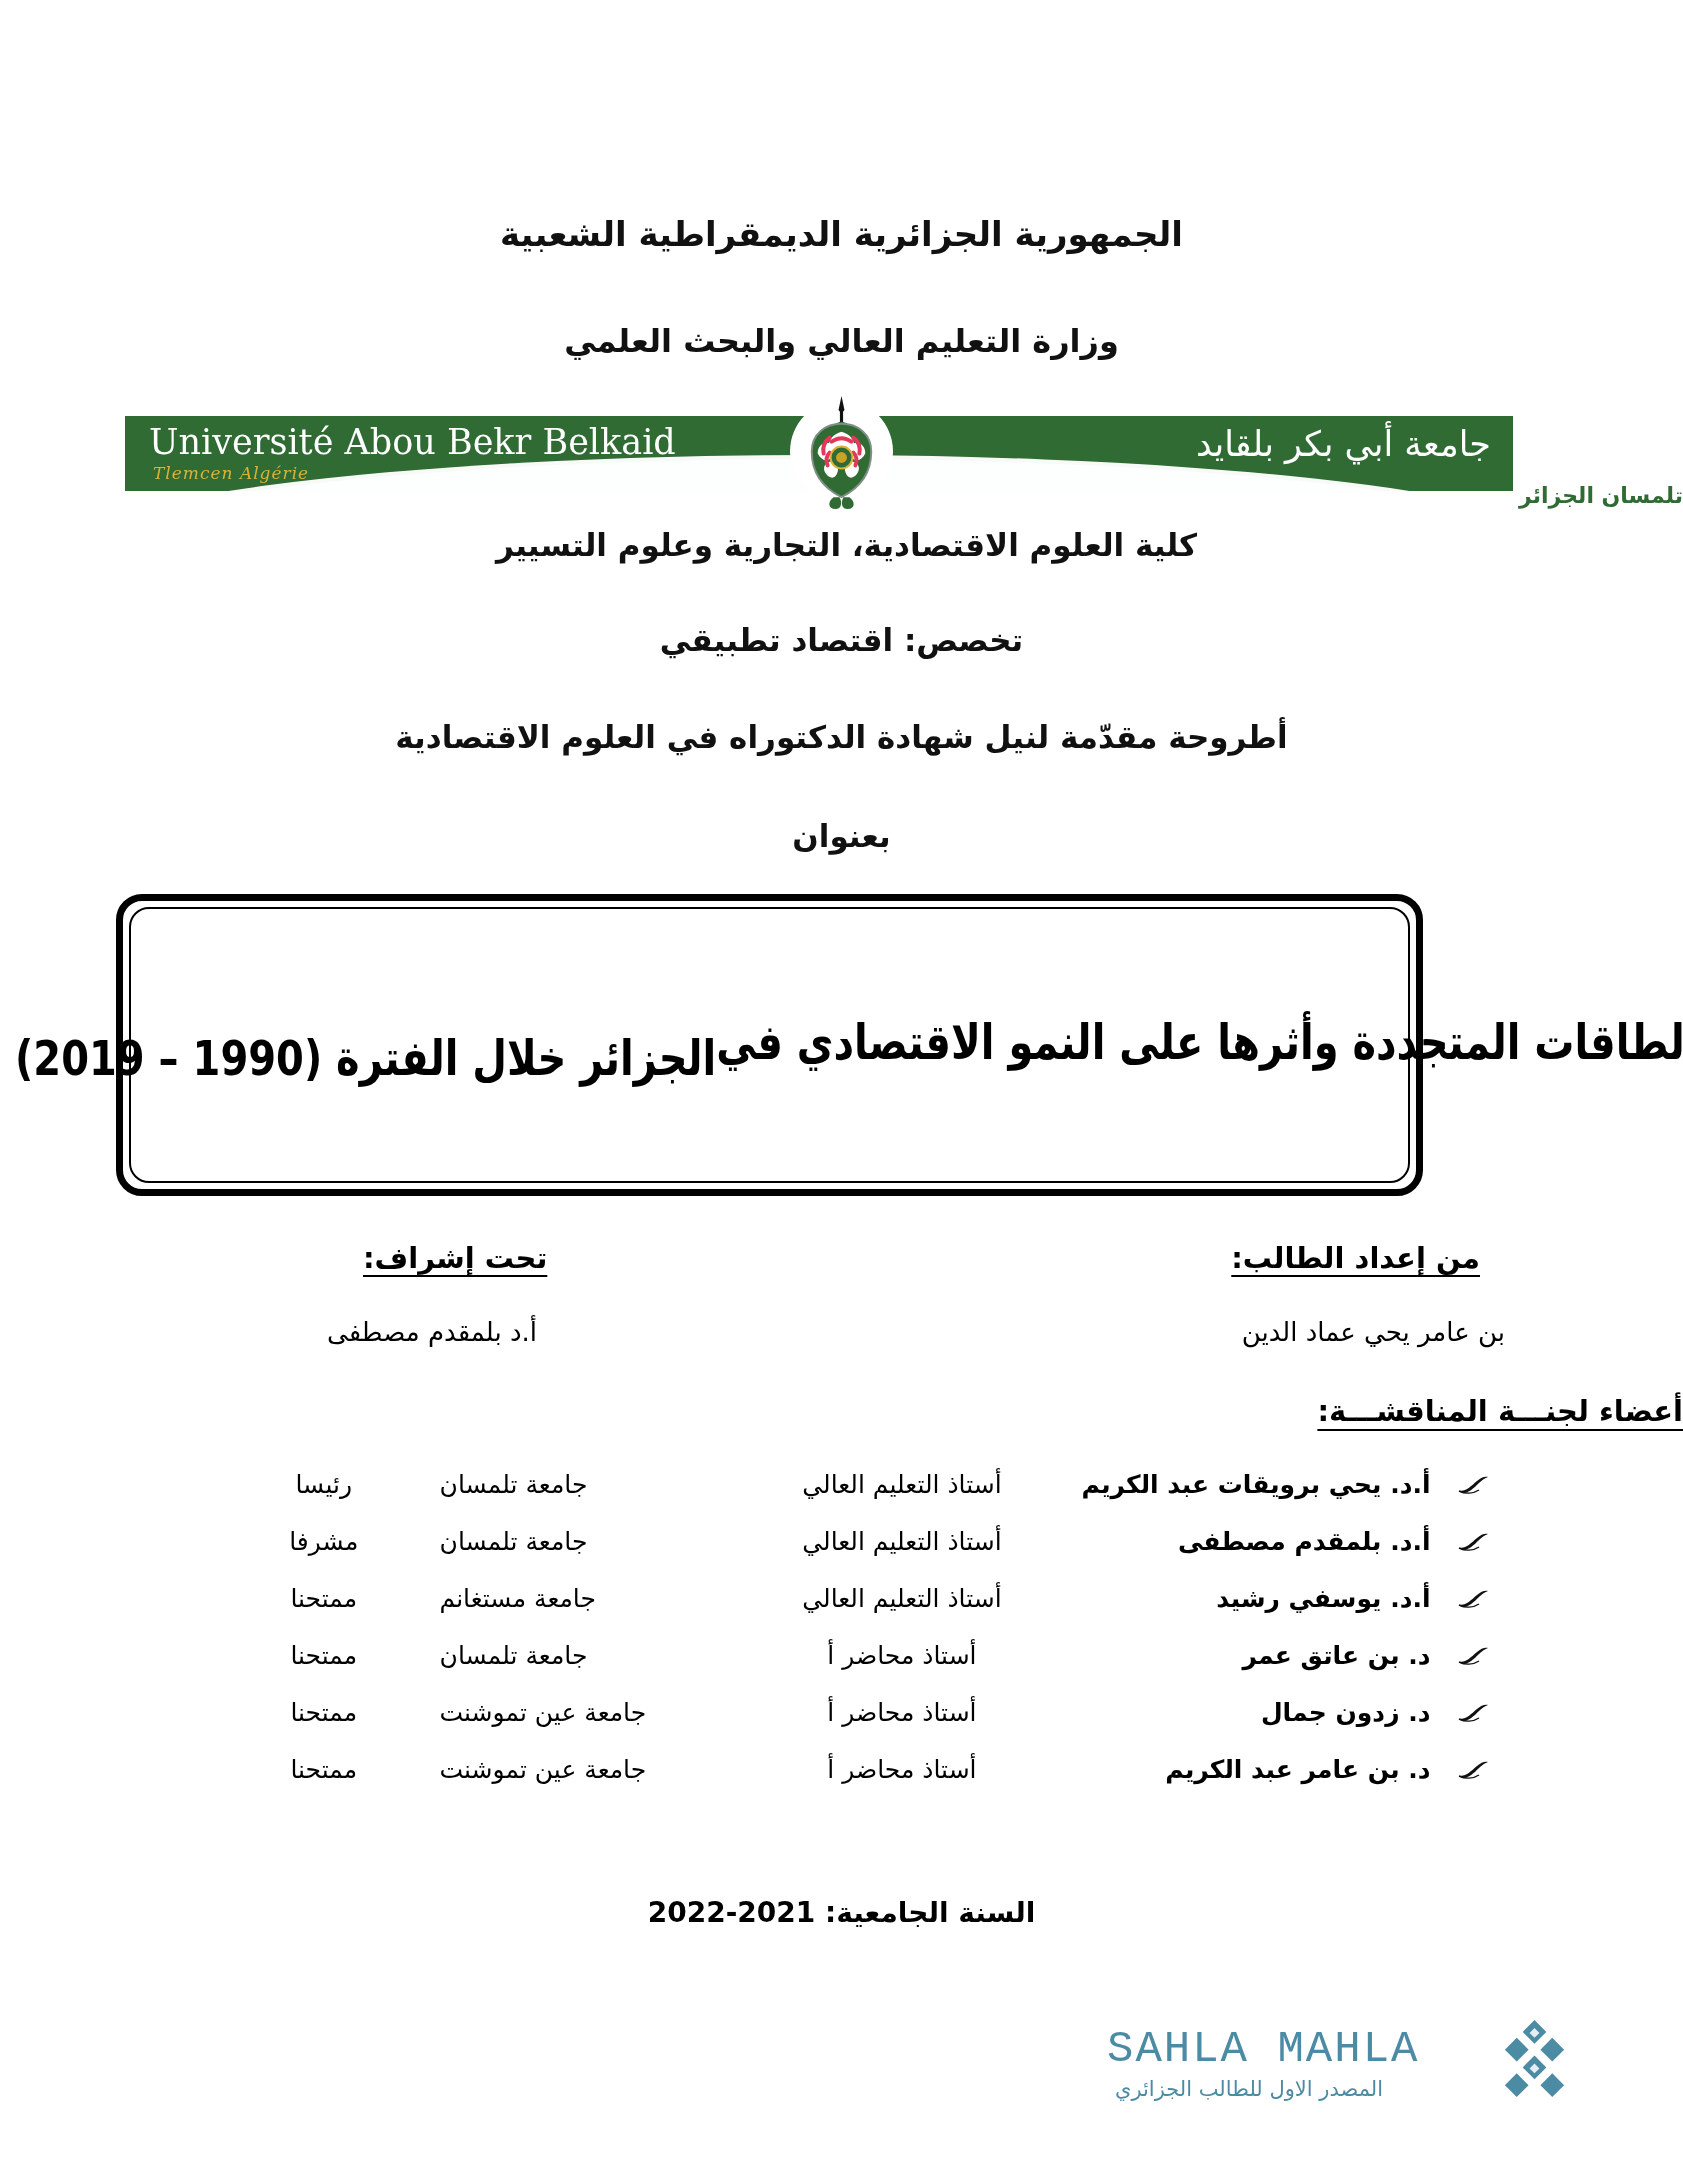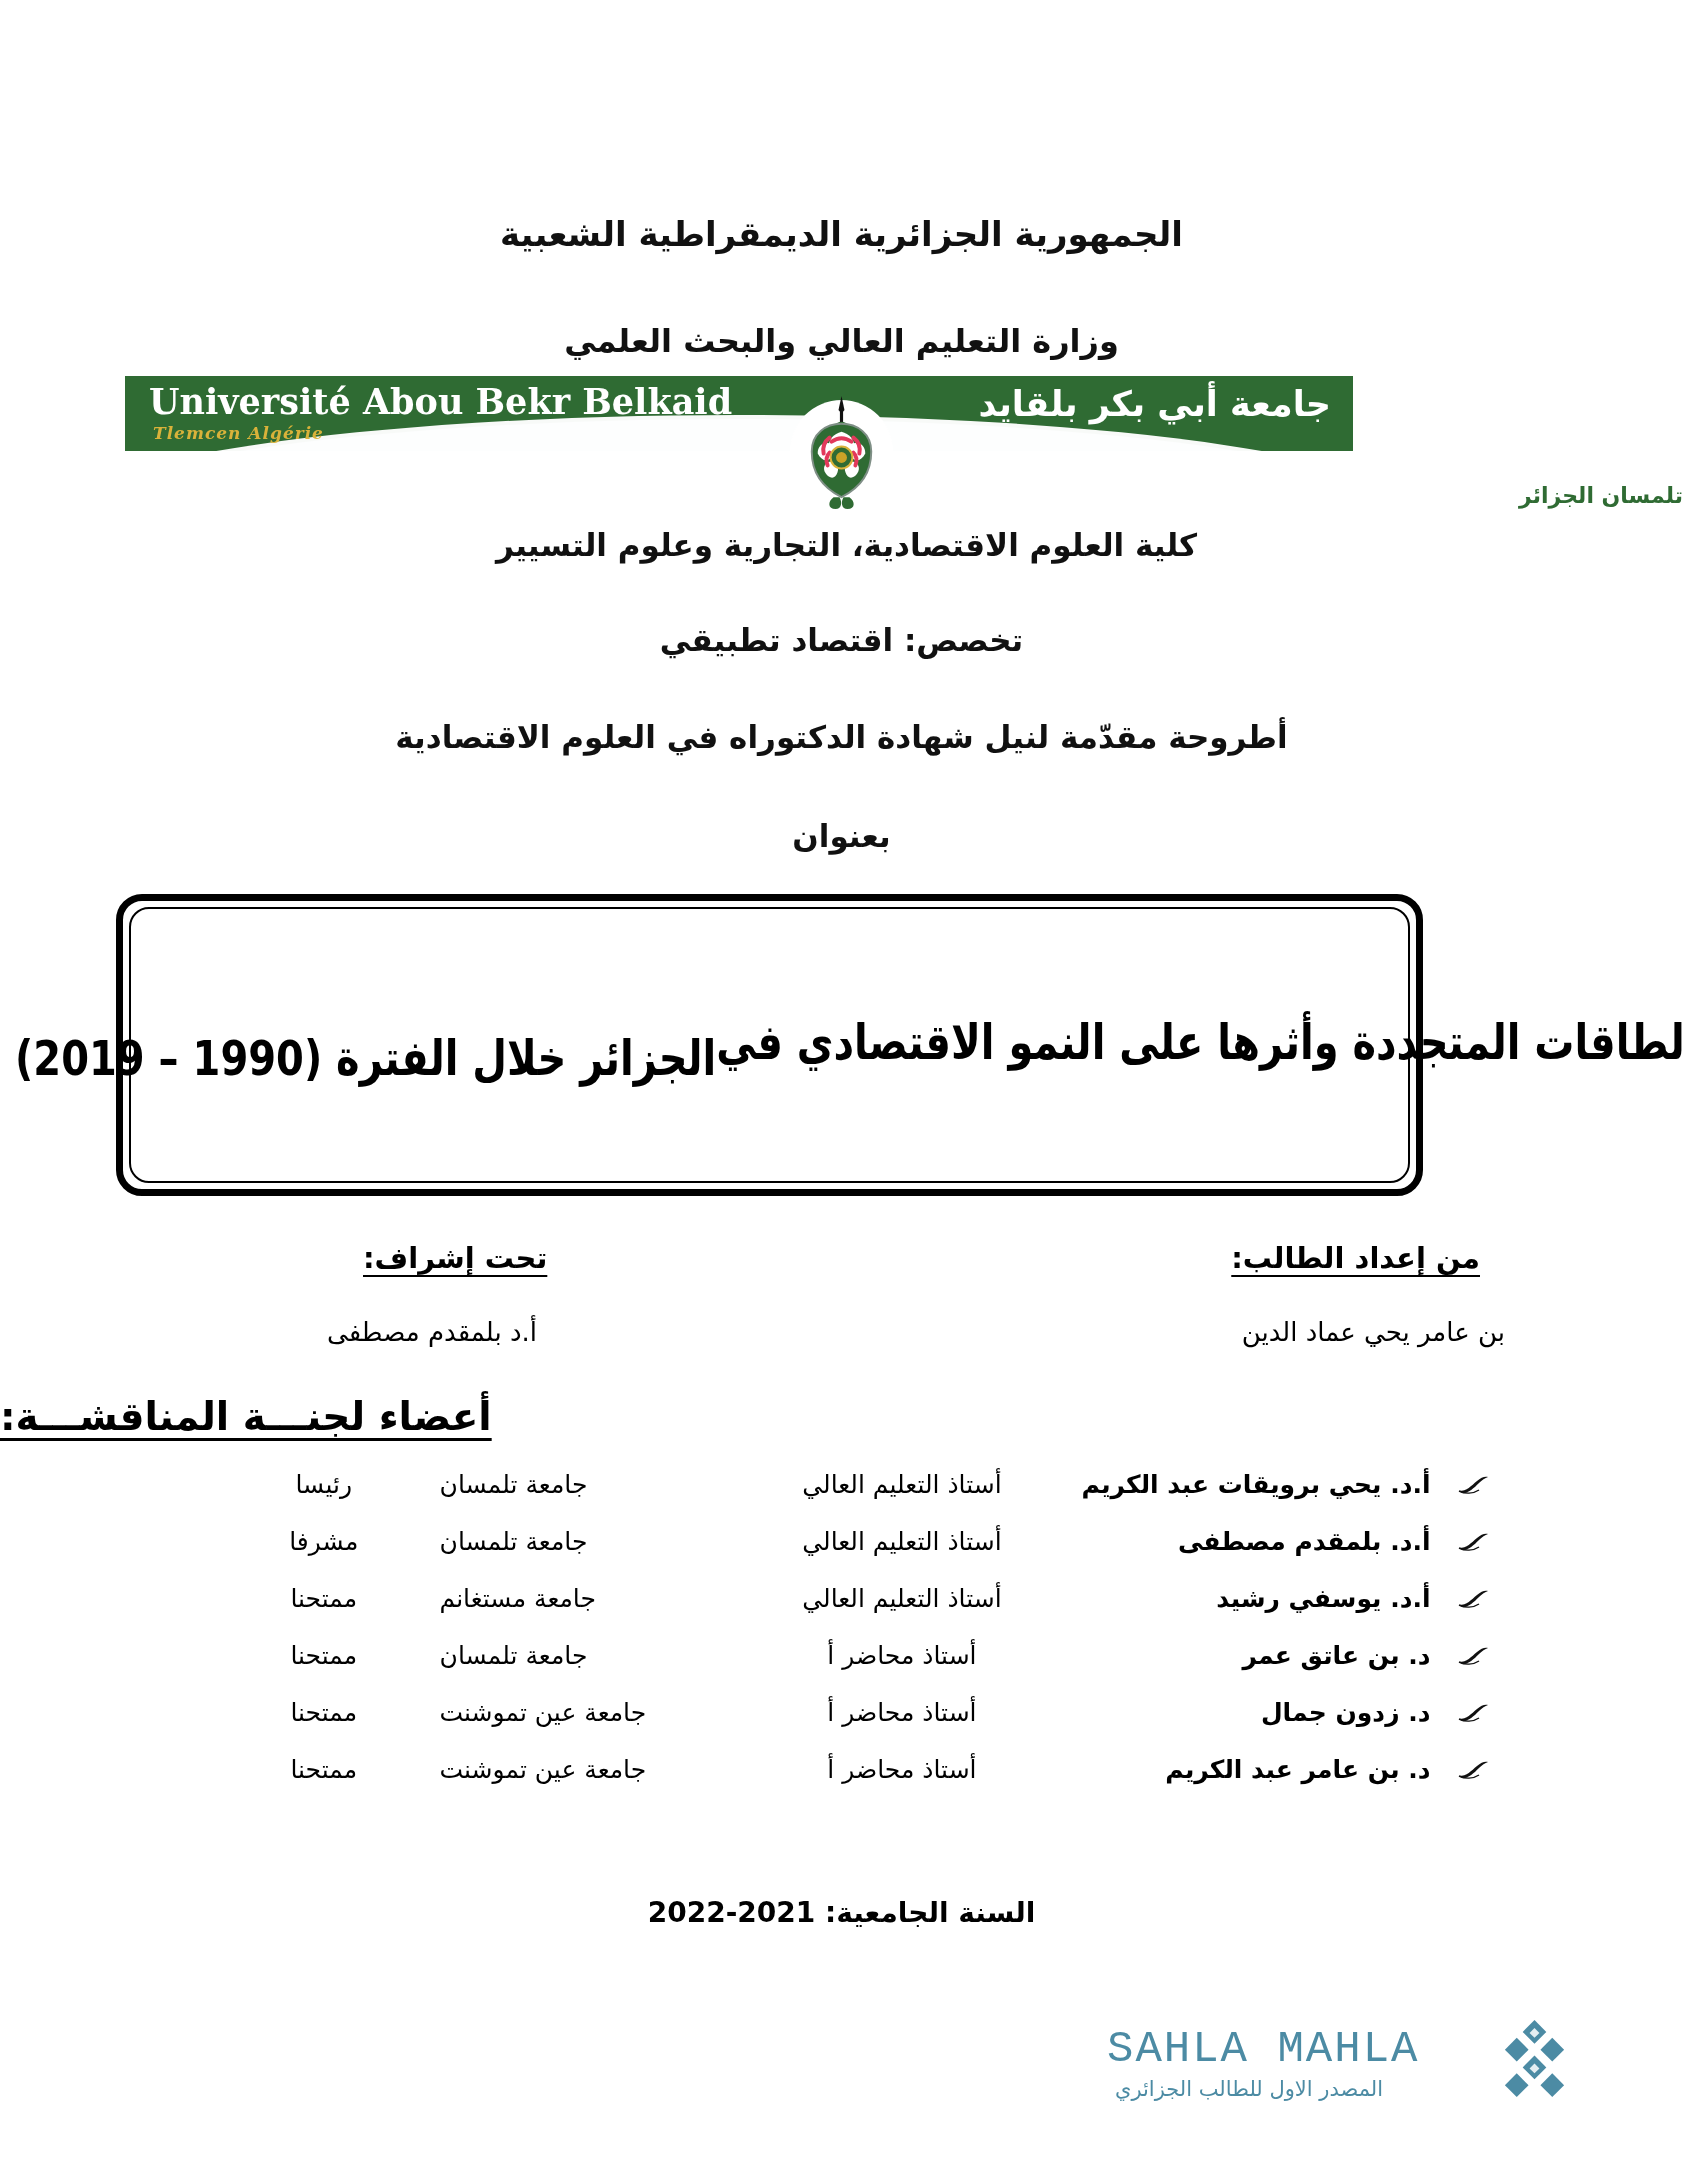--- a/index.html
+++ b/index.html
@@ -41,27 +41,26 @@
   }
   #hdr-ministry {
     position: absolute;
     top: 302px; left: 0; right: 0;
     font-size: 32px;
   }
 
   
   #banner {
     position: absolute;
-    top: 356px;
+    top: 396px;
     left: 125px;
-    width: 1228px;
+    width: 1388px;
     height: 75px;
     background: #2f6b33;
     overflow: hidden;
-    font-weight: bold;
   }
   #banner .swoosh {
     position: absolute;
     left: -6%;
     bottom: -71px;
     width: 112%;
     height: 107px;
     background: #ffffff;
     border-radius: 52% 52% 0 0 / 100% 100% 0 0;
     opacity: 0.97;
@@ -243,23 +242,23 @@
     left: 327px;
     font-size: 26px;
     direction: rtl;
   }
 
   
   #jury-title {
     position: absolute;
     top: 1374px;
     left: 0; right: 0;
-    text-align: left;
-    direction: rtl;
-    font-size: 39px;
+    text-align: right;
+    direction: rtl;
+    font-size: 29px;
     font-weight: bold;
     text-decoration: underline;
     text-underline-offset: 8px;
   }
   #jury-table {
     position: absolute;
     top: 1436px;
     left: 208px;
     width: 1287px;
     direction: rtl;

